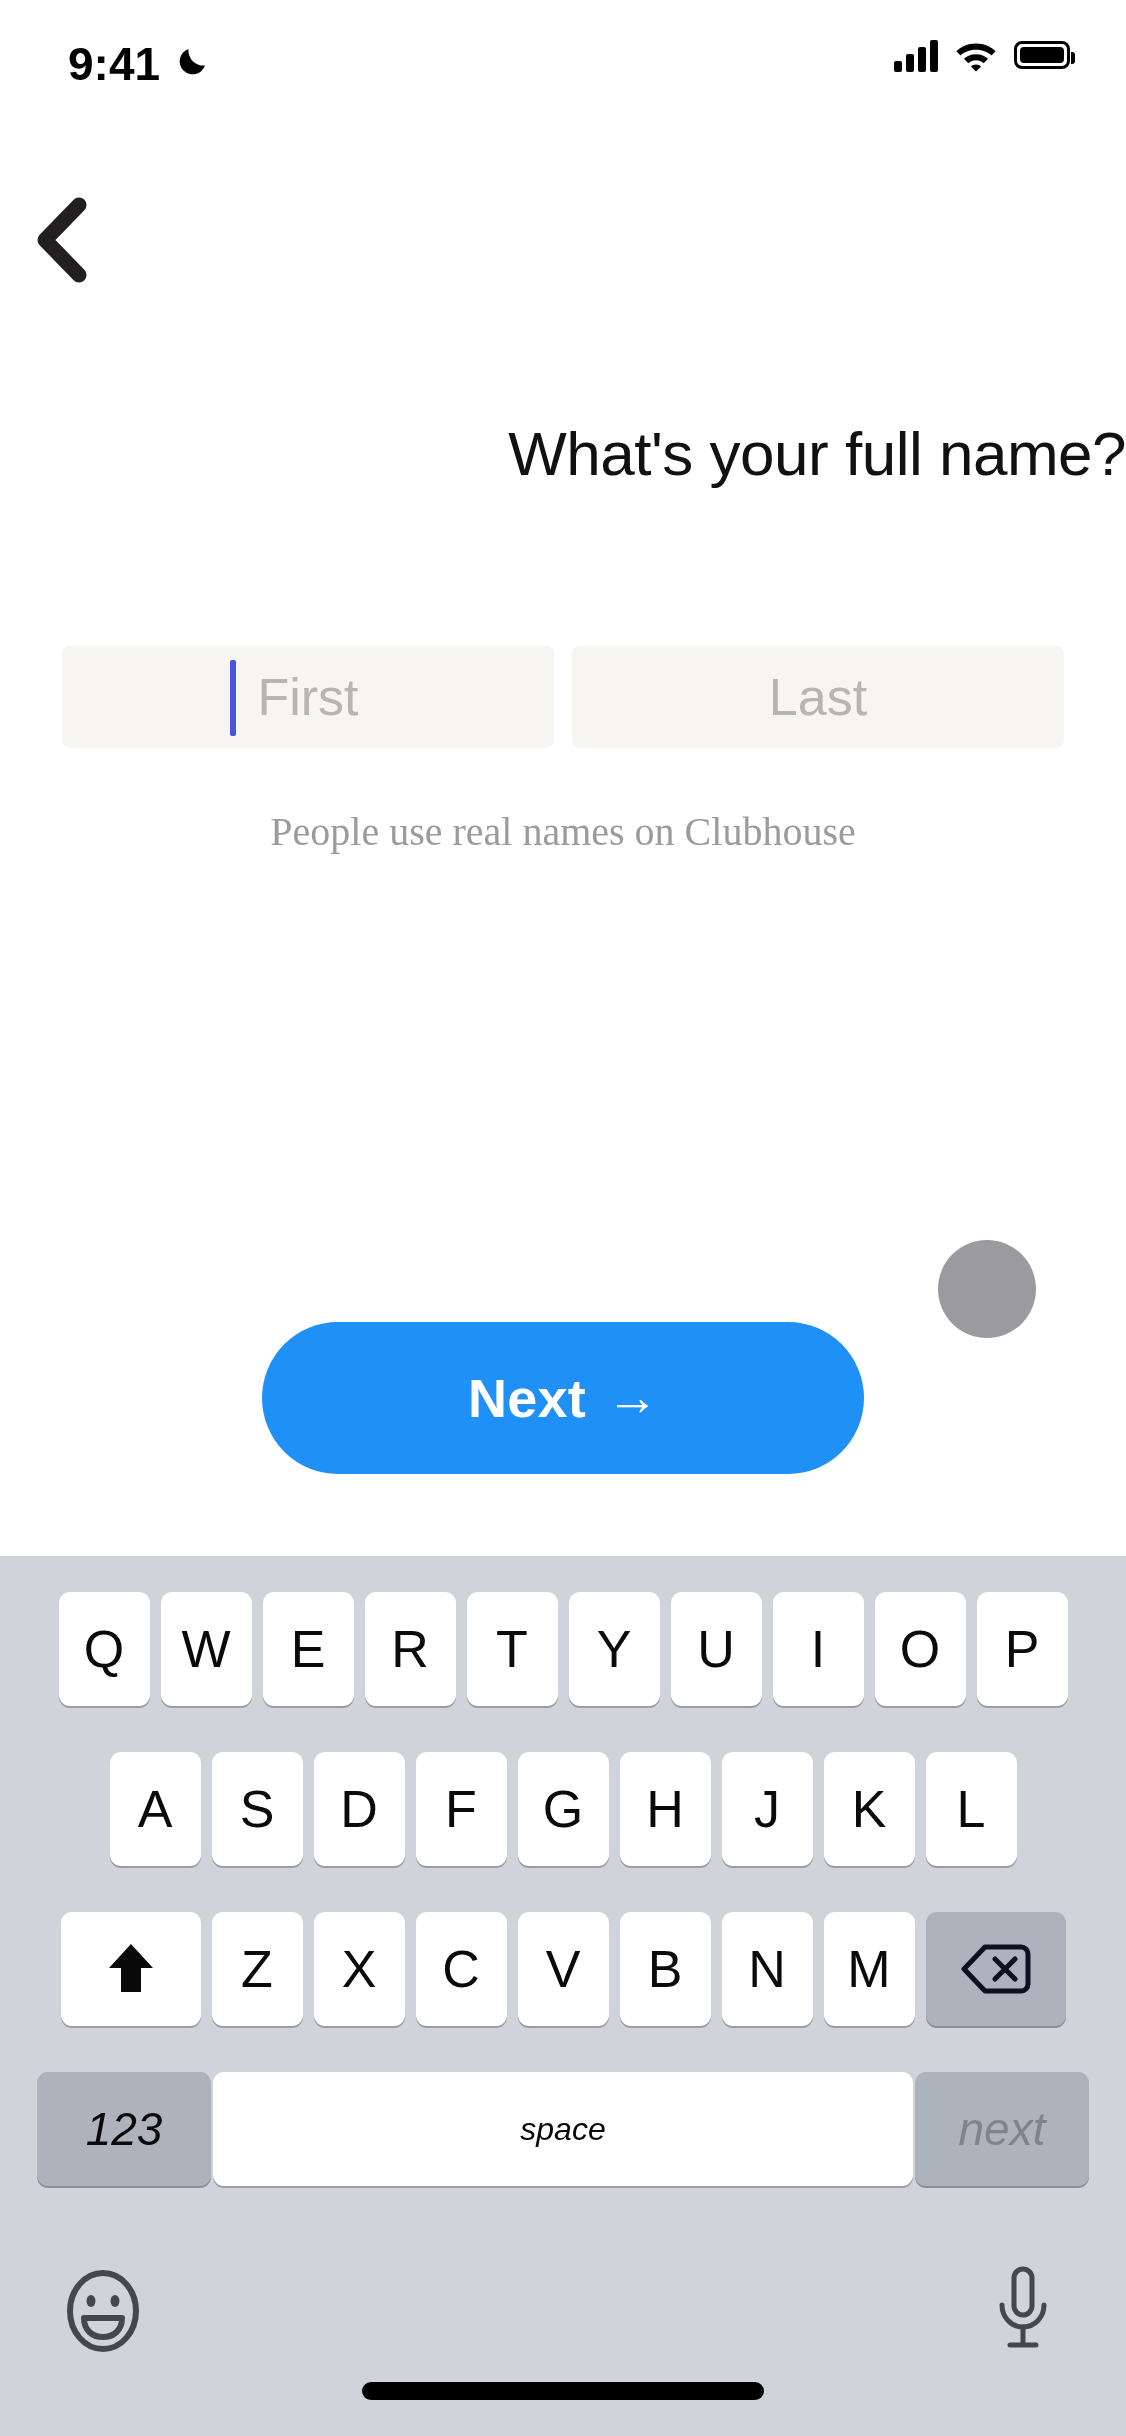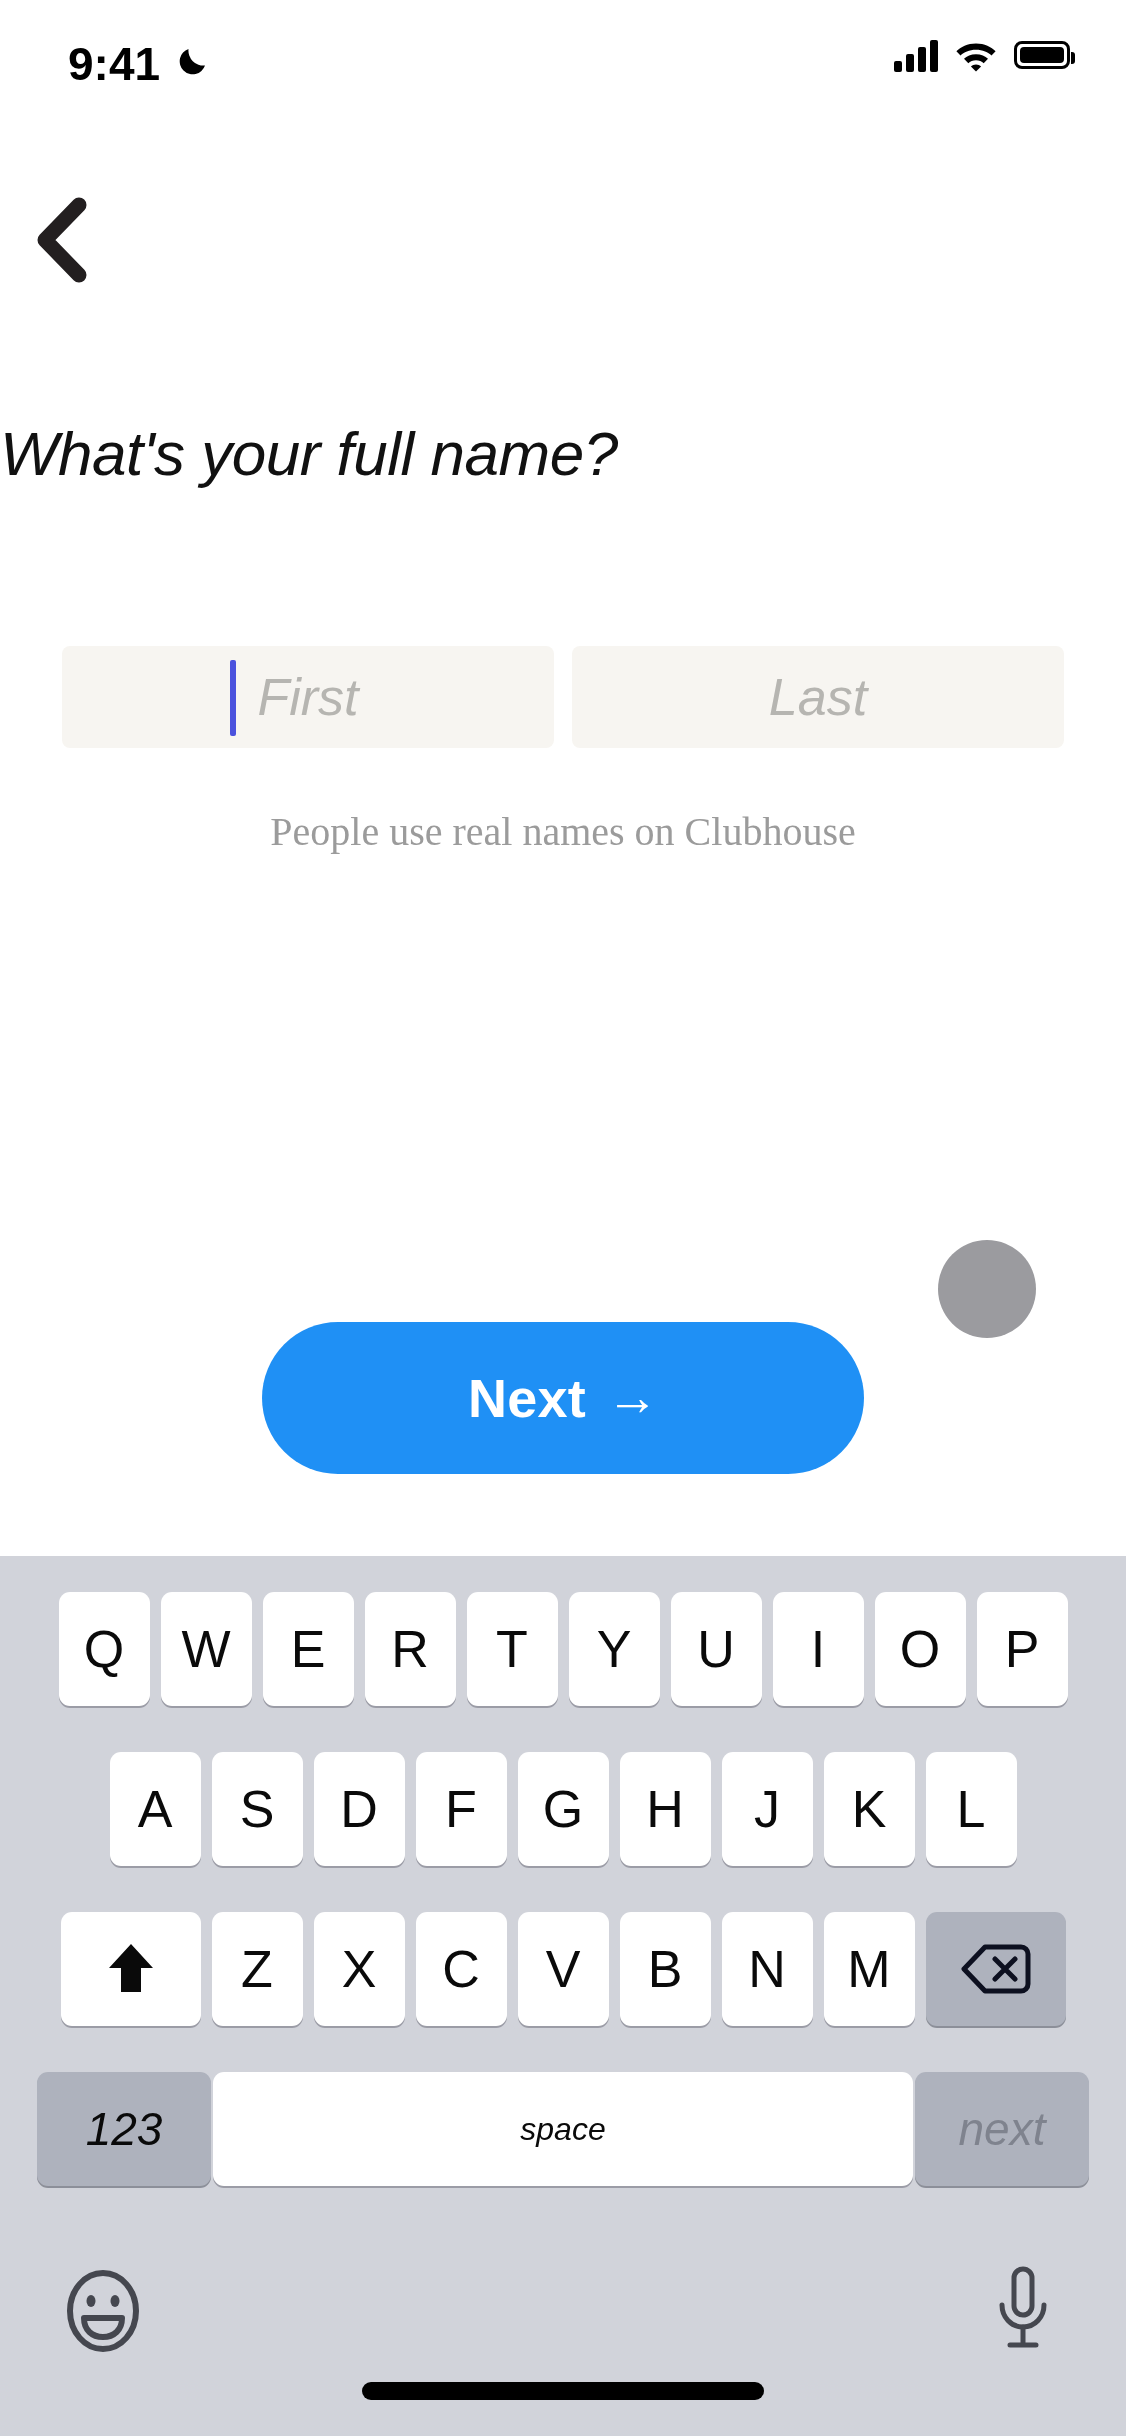--- a/index.html
+++ b/index.html
@@ -50,35 +50,34 @@
   
   #back-button {
     position:absolute; left:14px; top:190px;
     width:96px; height:100px;
     display:flex; align-items:center; justify-content:center;
   }
 
   
   #page-title {
     position:absolute; left:0; top:418px; width:1126px;
-    text-align:left; font-size:62px; font-weight:400; color:#111;
+    text-align:right; font-size:62px; font-weight:400; color:#111;
     letter-spacing:-0.5px;
-    font-style:italic;
   }
 
   
   #name-row {
     position:absolute; left:62px; top:646px;
     width:1002px; height:102px;
     display:flex; gap:18px;
   }
   .name-field {
     position:relative; flex:1; height:102px;
     background:#f7f5f1; border-radius:8px;
-    display:flex; align-items:center; justify-content:center;font-style:italic;
+    display:flex; align-items:center; justify-content:center;
   }
   .name-field .ph {
     font-size:52px; color:#b6b5b1; font-weight:400; letter-spacing:0px;
   }
   #first-caret {
     position:absolute; left:168px; top:14px;
     width:6px; height:76px; background:#4b52dd; border-radius:2px;
   }
   #helper-text {
     position:absolute; left:0; top:808px; width:1126px;

